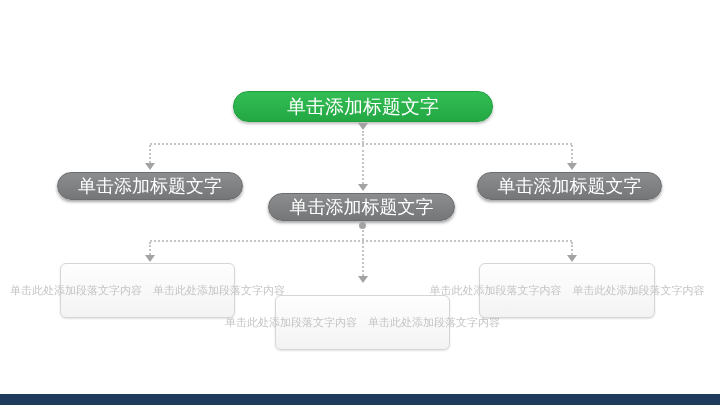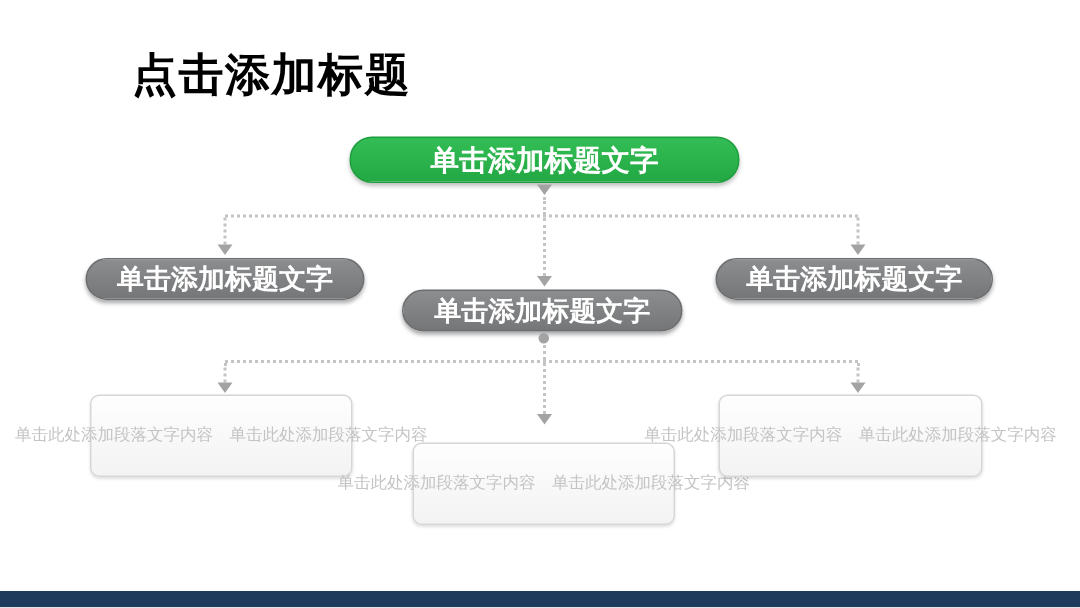--- a/index.html
+++ b/index.html
@@ -6,21 +6,21 @@
   .slide{
     position:relative;width:720px;height:405px;background:#ffffff;overflow:hidden;
     font-family:"Liberation Sans","DejaVu Sans",sans-serif;
   }
   .title{
     position:absolute;left:88px;top:30px;margin:0;
     font-size:30px;font-weight:bold;color:#000000;letter-spacing:1px;
   }
   .node{
     position:absolute;display:flex;align-items:center;justify-content:center;
-    color:#ffffff;font-weight:bold;font-size:18px;white-space:nowrap;
+    color:#ffffff;font-weight:normal;font-size:18px;white-space:nowrap;
   }
   .node.green{
     left:233px;top:91px;width:260px;height:31px;border-radius:15px;
     background:linear-gradient(#33bd55,#23a843);
     border:1px solid #1f9e3e;box-sizing:border-box;
     box-shadow:0 2px 3px rgba(0,0,0,0.25);font-size:19px;
   }
   .node.gray{
     background:linear-gradient(#8b8d8f,#747678);
     border:1px solid #6b6d6f;box-sizing:border-box;
@@ -55,21 +55,20 @@
   }
   .footer-bar{
     position:absolute;left:0;top:394px;width:720px;height:11px;background:#1f3b5c;
   }
 </style>
 </head>
 <body>
 
 <div class="slide">
 
-  <h1 class="title">点击添加标题</h1>
 
   <div class="node green">单击添加标题文字</div>
 
   <div class="arrow" style="left:358px;top:123px;"></div>
   <div class="vline" style="left:362px;top:131px;height:12px;"></div>
   <div class="hline" style="left:150px;top:143px;width:422px;"></div>
   <div class="vline" style="left:149px;top:145px;height:18px;"></div>
   <div class="arrow" style="left:145px;top:163px;"></div>
   <div class="vline" style="left:571px;top:145px;height:18px;"></div>
   <div class="arrow" style="left:567px;top:163px;"></div>

